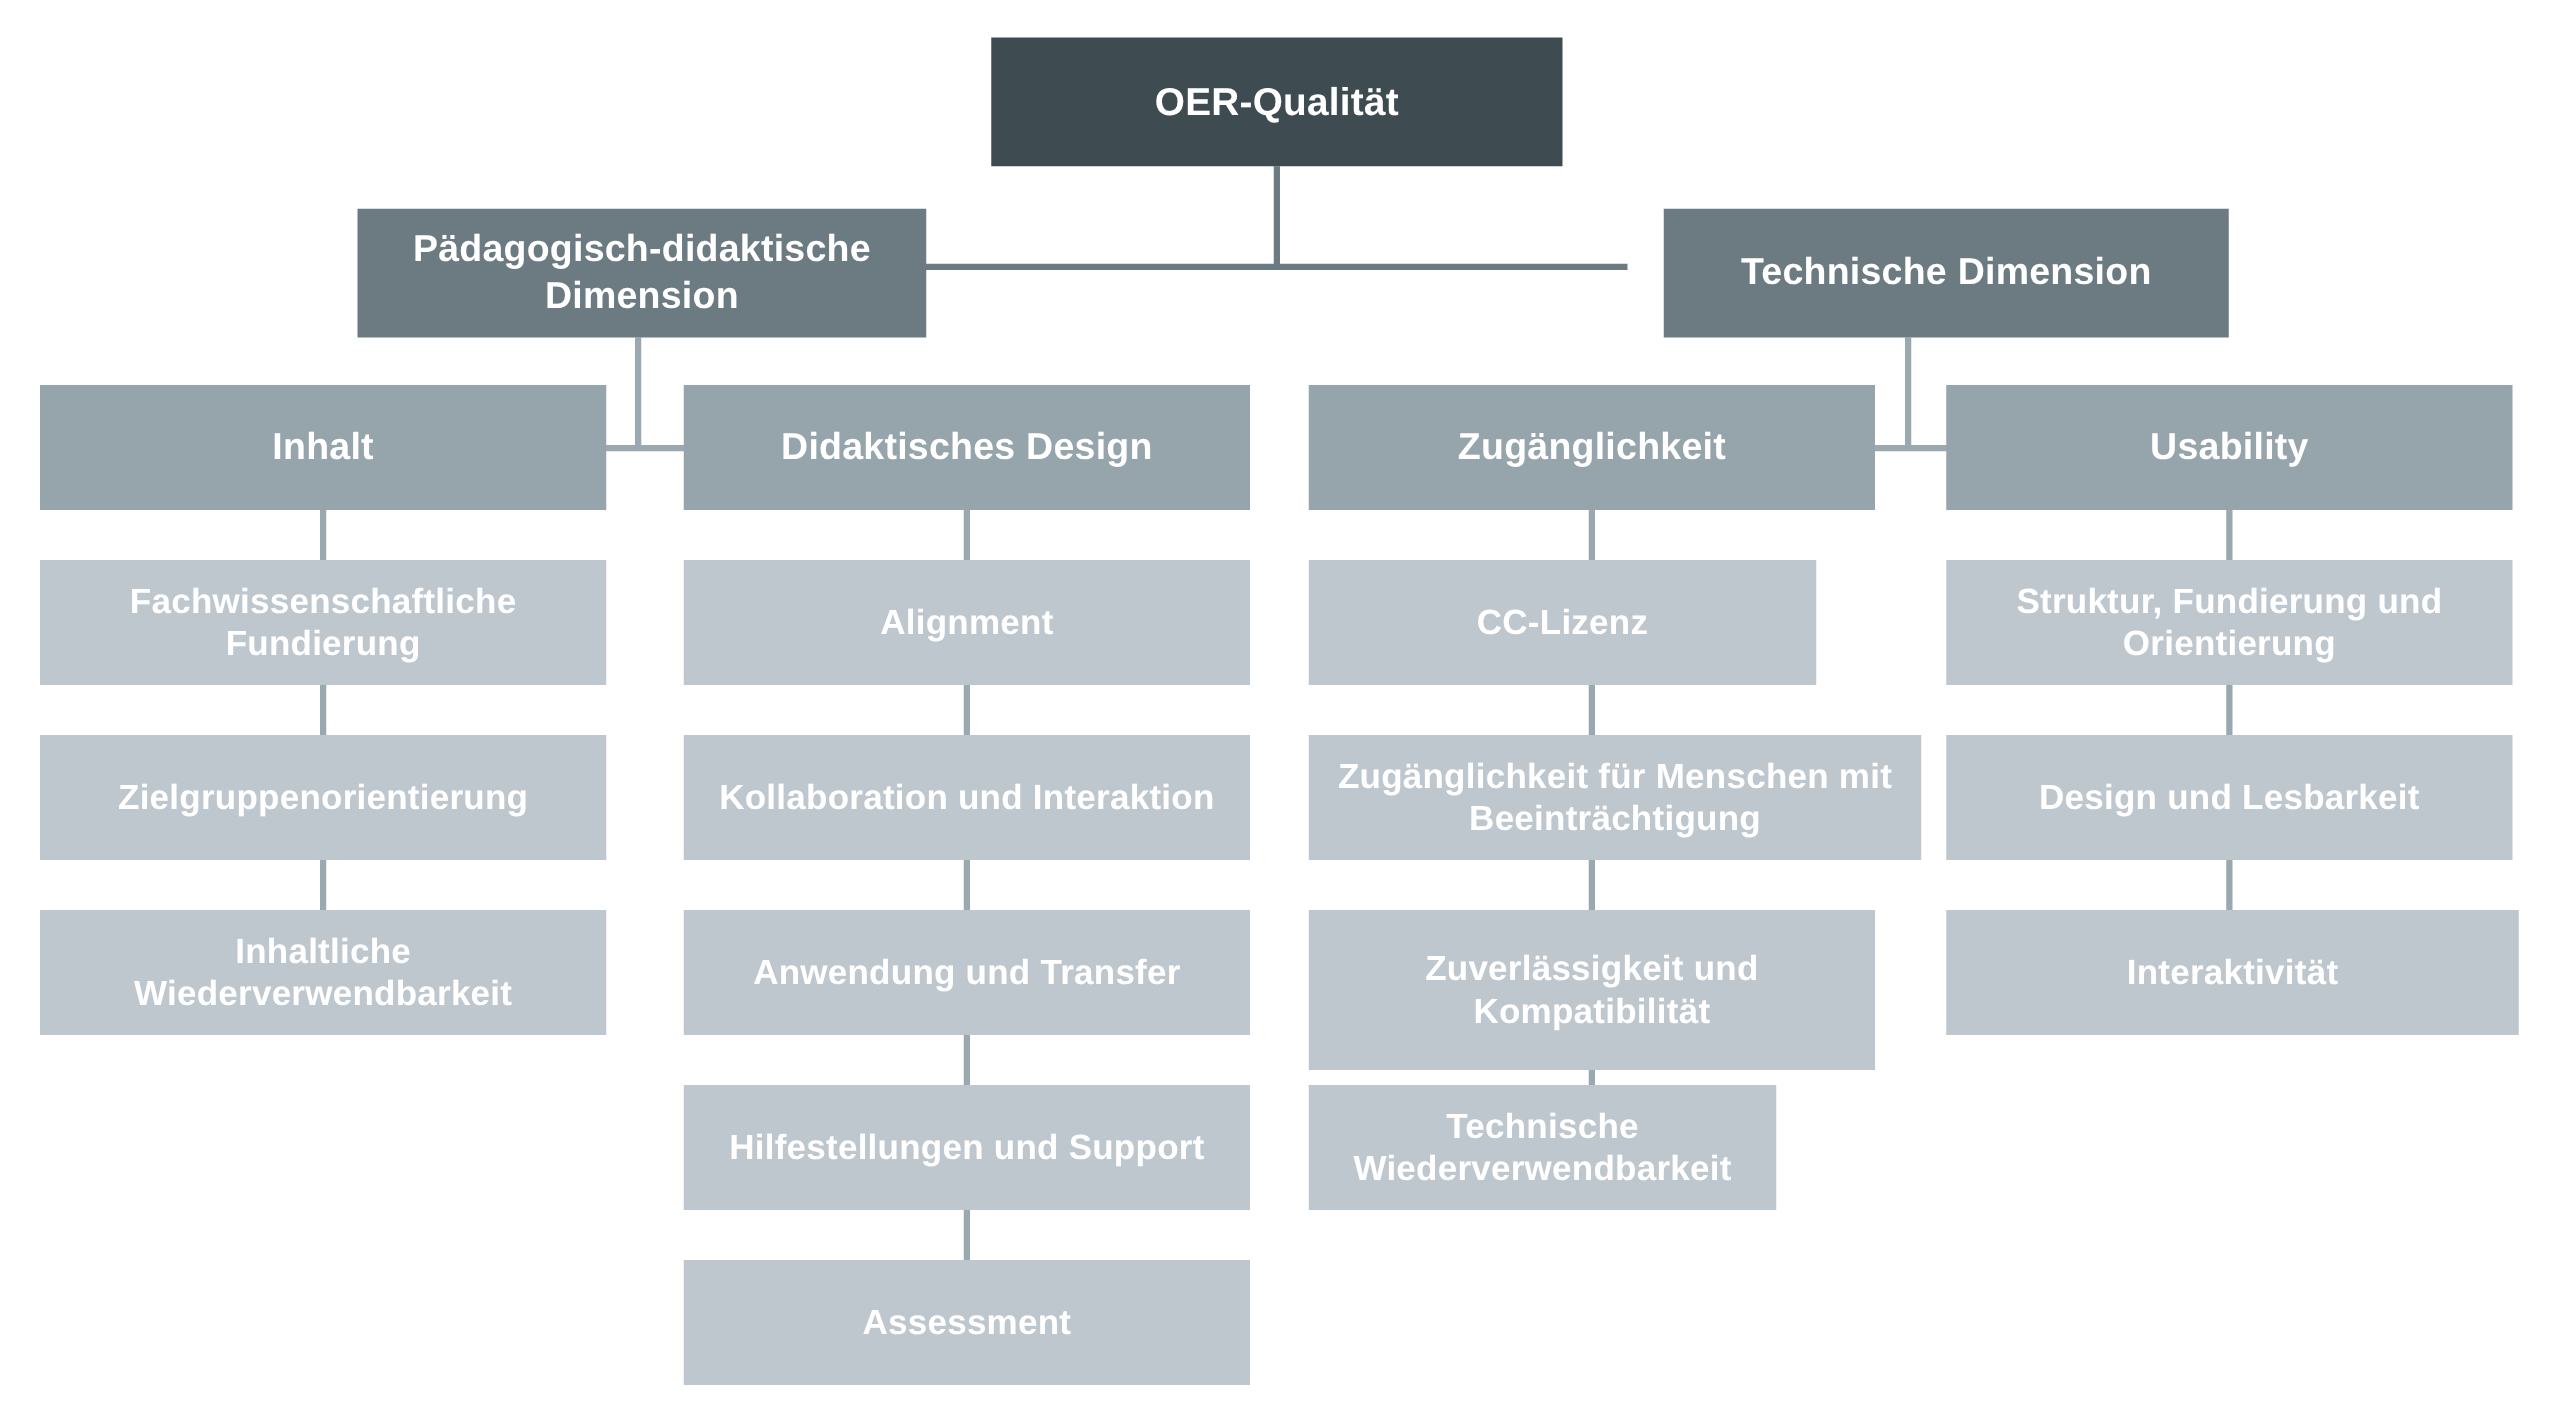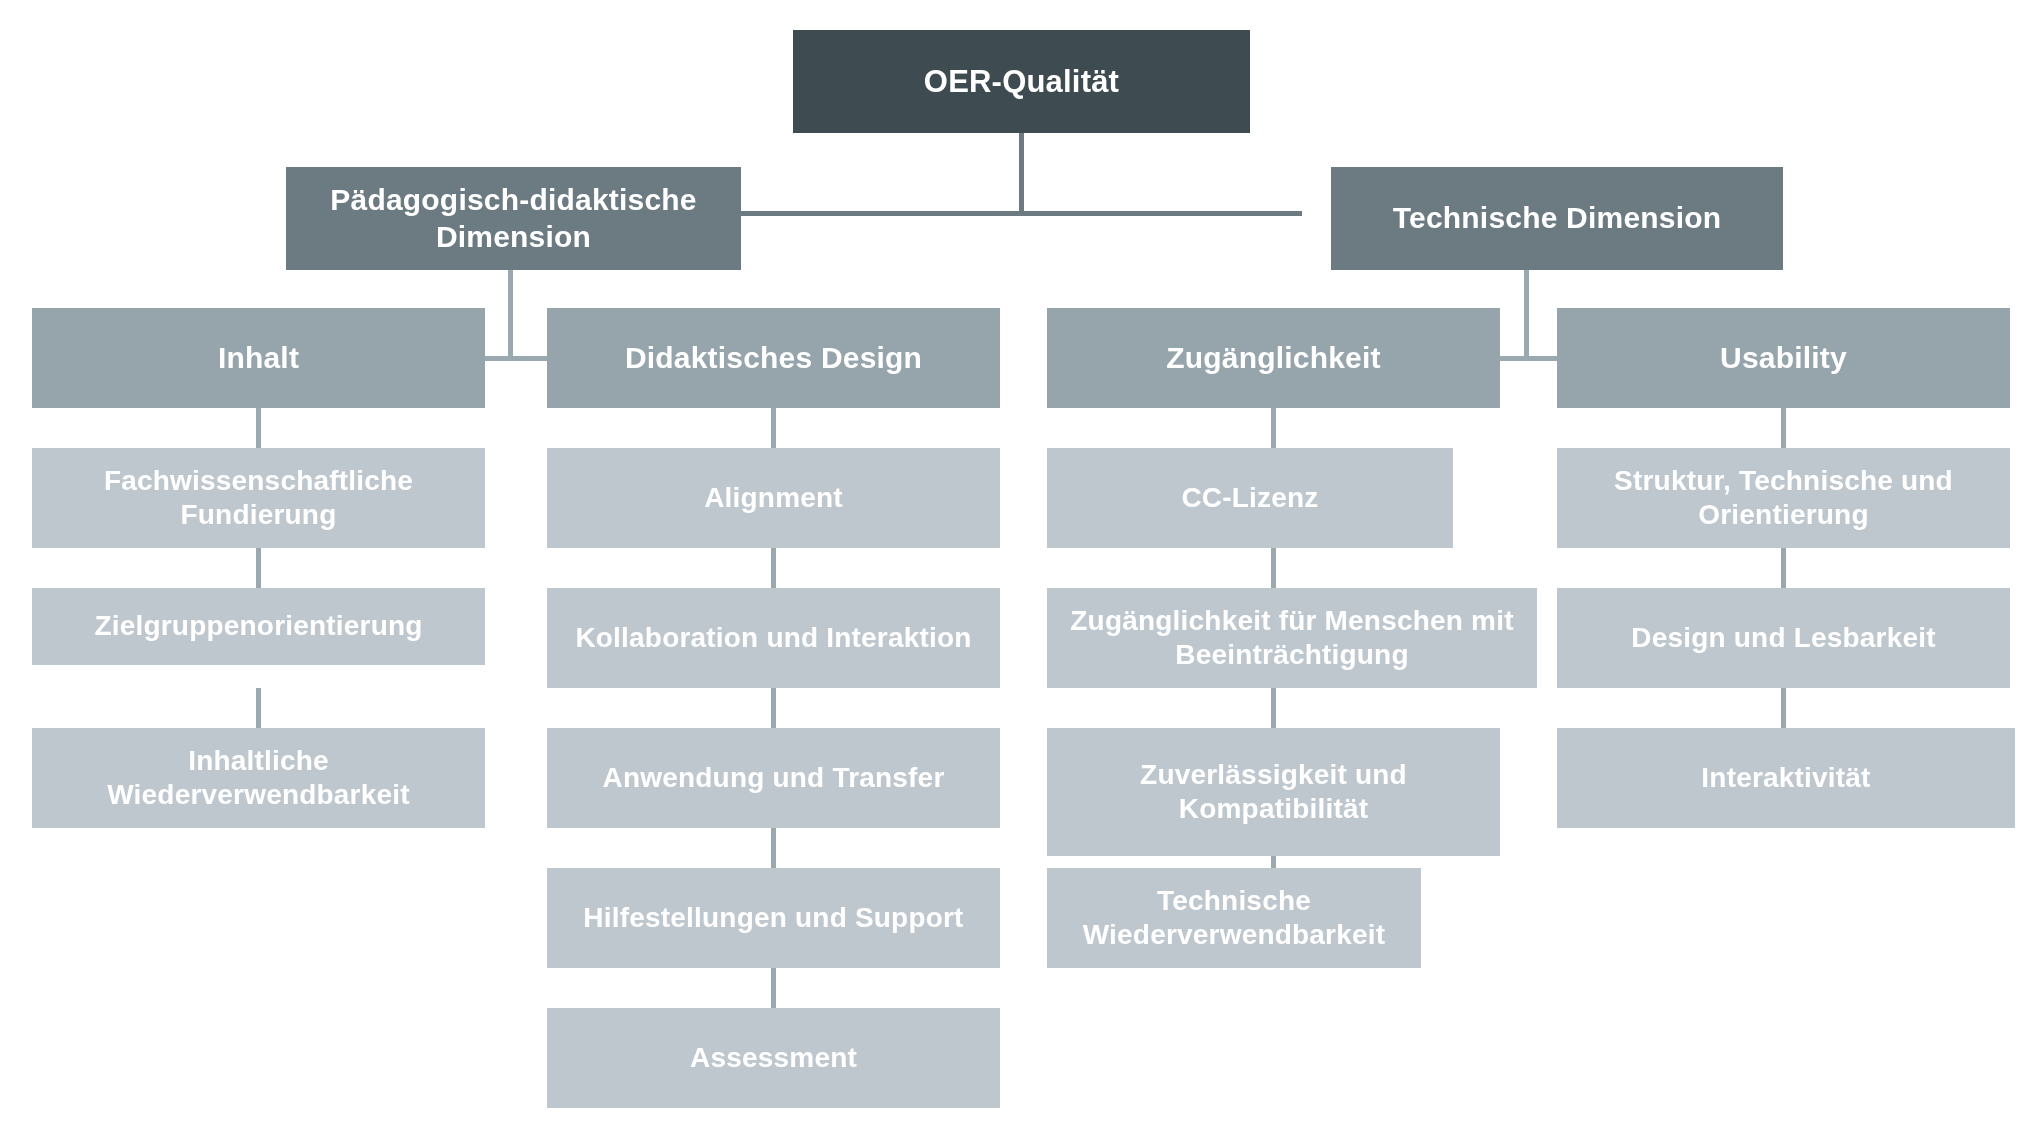--- a/index.html
+++ b/index.html
@@ -55,31 +55,31 @@
 
   <div class="node lvl2" style="left:286px;top:167px;width:455px;height:103px;">Pädagogisch-didaktische Dimension</div>
   <div class="node lvl2" style="left:1331px;top:167px;width:452px;height:103px;">Technische Dimension</div>
 
   <div class="node lvl3" style="left:32px;top:308px;width:453px;height:100px;">Inhalt</div>
   <div class="node lvl3" style="left:547px;top:308px;width:453px;height:100px;">Didaktisches Design</div>
   <div class="node lvl3" style="left:1047px;top:308px;width:453px;height:100px;">Zugänglichkeit</div>
   <div class="node lvl3" style="left:1557px;top:308px;width:453px;height:100px;">Usability</div>
 
   <div class="node lvl4" style="left:32px;top:448px;width:453px;height:100px;">Fachwissenschaftliche Fundierung</div>
-  <div class="node lvl4" style="left:32px;top:588px;width:453px;height:77px;">Zielgruppenorientierung</div>
+  <div class="node lvl4" style="left:32px;top:588px;width:453px;height:100px;">Zielgruppenorientierung</div>
   <div class="node lvl4" style="left:32px;top:728px;width:453px;height:100px;">Inhaltliche Wiederverwendbarkeit</div>
 
   <div class="node lvl4" style="left:547px;top:448px;width:453px;height:100px;">Alignment</div>
   <div class="node lvl4" style="left:547px;top:588px;width:453px;height:100px;">Kollaboration und Interaktion</div>
   <div class="node lvl4" style="left:547px;top:728px;width:453px;height:100px;">Anwendung und Transfer</div>
   <div class="node lvl4" style="left:547px;top:868px;width:453px;height:100px;">Hilfestellungen und Support</div>
   <div class="node lvl4" style="left:547px;top:1008px;width:453px;height:100px;">Assessment</div>
 
   <div class="node lvl4" style="left:1047px;top:448px;width:406px;height:100px;">CC-Lizenz</div>
   <div class="node lvl4" style="left:1047px;top:588px;width:490px;height:100px;">Zugänglichkeit für Menschen mit Beeinträchtigung</div>
   <div class="node lvl4" style="left:1047px;top:728px;width:453px;height:128px;">Zuverlässigkeit und Kompatibilität</div>
   <div class="node lvl4" style="left:1047px;top:868px;width:374px;height:100px;">Technische Wiederverwendbarkeit</div>
 
-  <div class="node lvl4" style="left:1557px;top:448px;width:453px;height:100px;">Struktur, Technische und Orientierung</div>
+  <div class="node lvl4" style="left:1557px;top:448px;width:453px;height:100px;">Struktur, Fundierung und Orientierung</div>
   <div class="node lvl4" style="left:1557px;top:588px;width:453px;height:100px;">Design und Lesbarkeit</div>
   <div class="node lvl4" style="left:1557px;top:728px;width:458px;height:100px;">Interaktivität</div>
 
 </div>
 
 </body></html>

